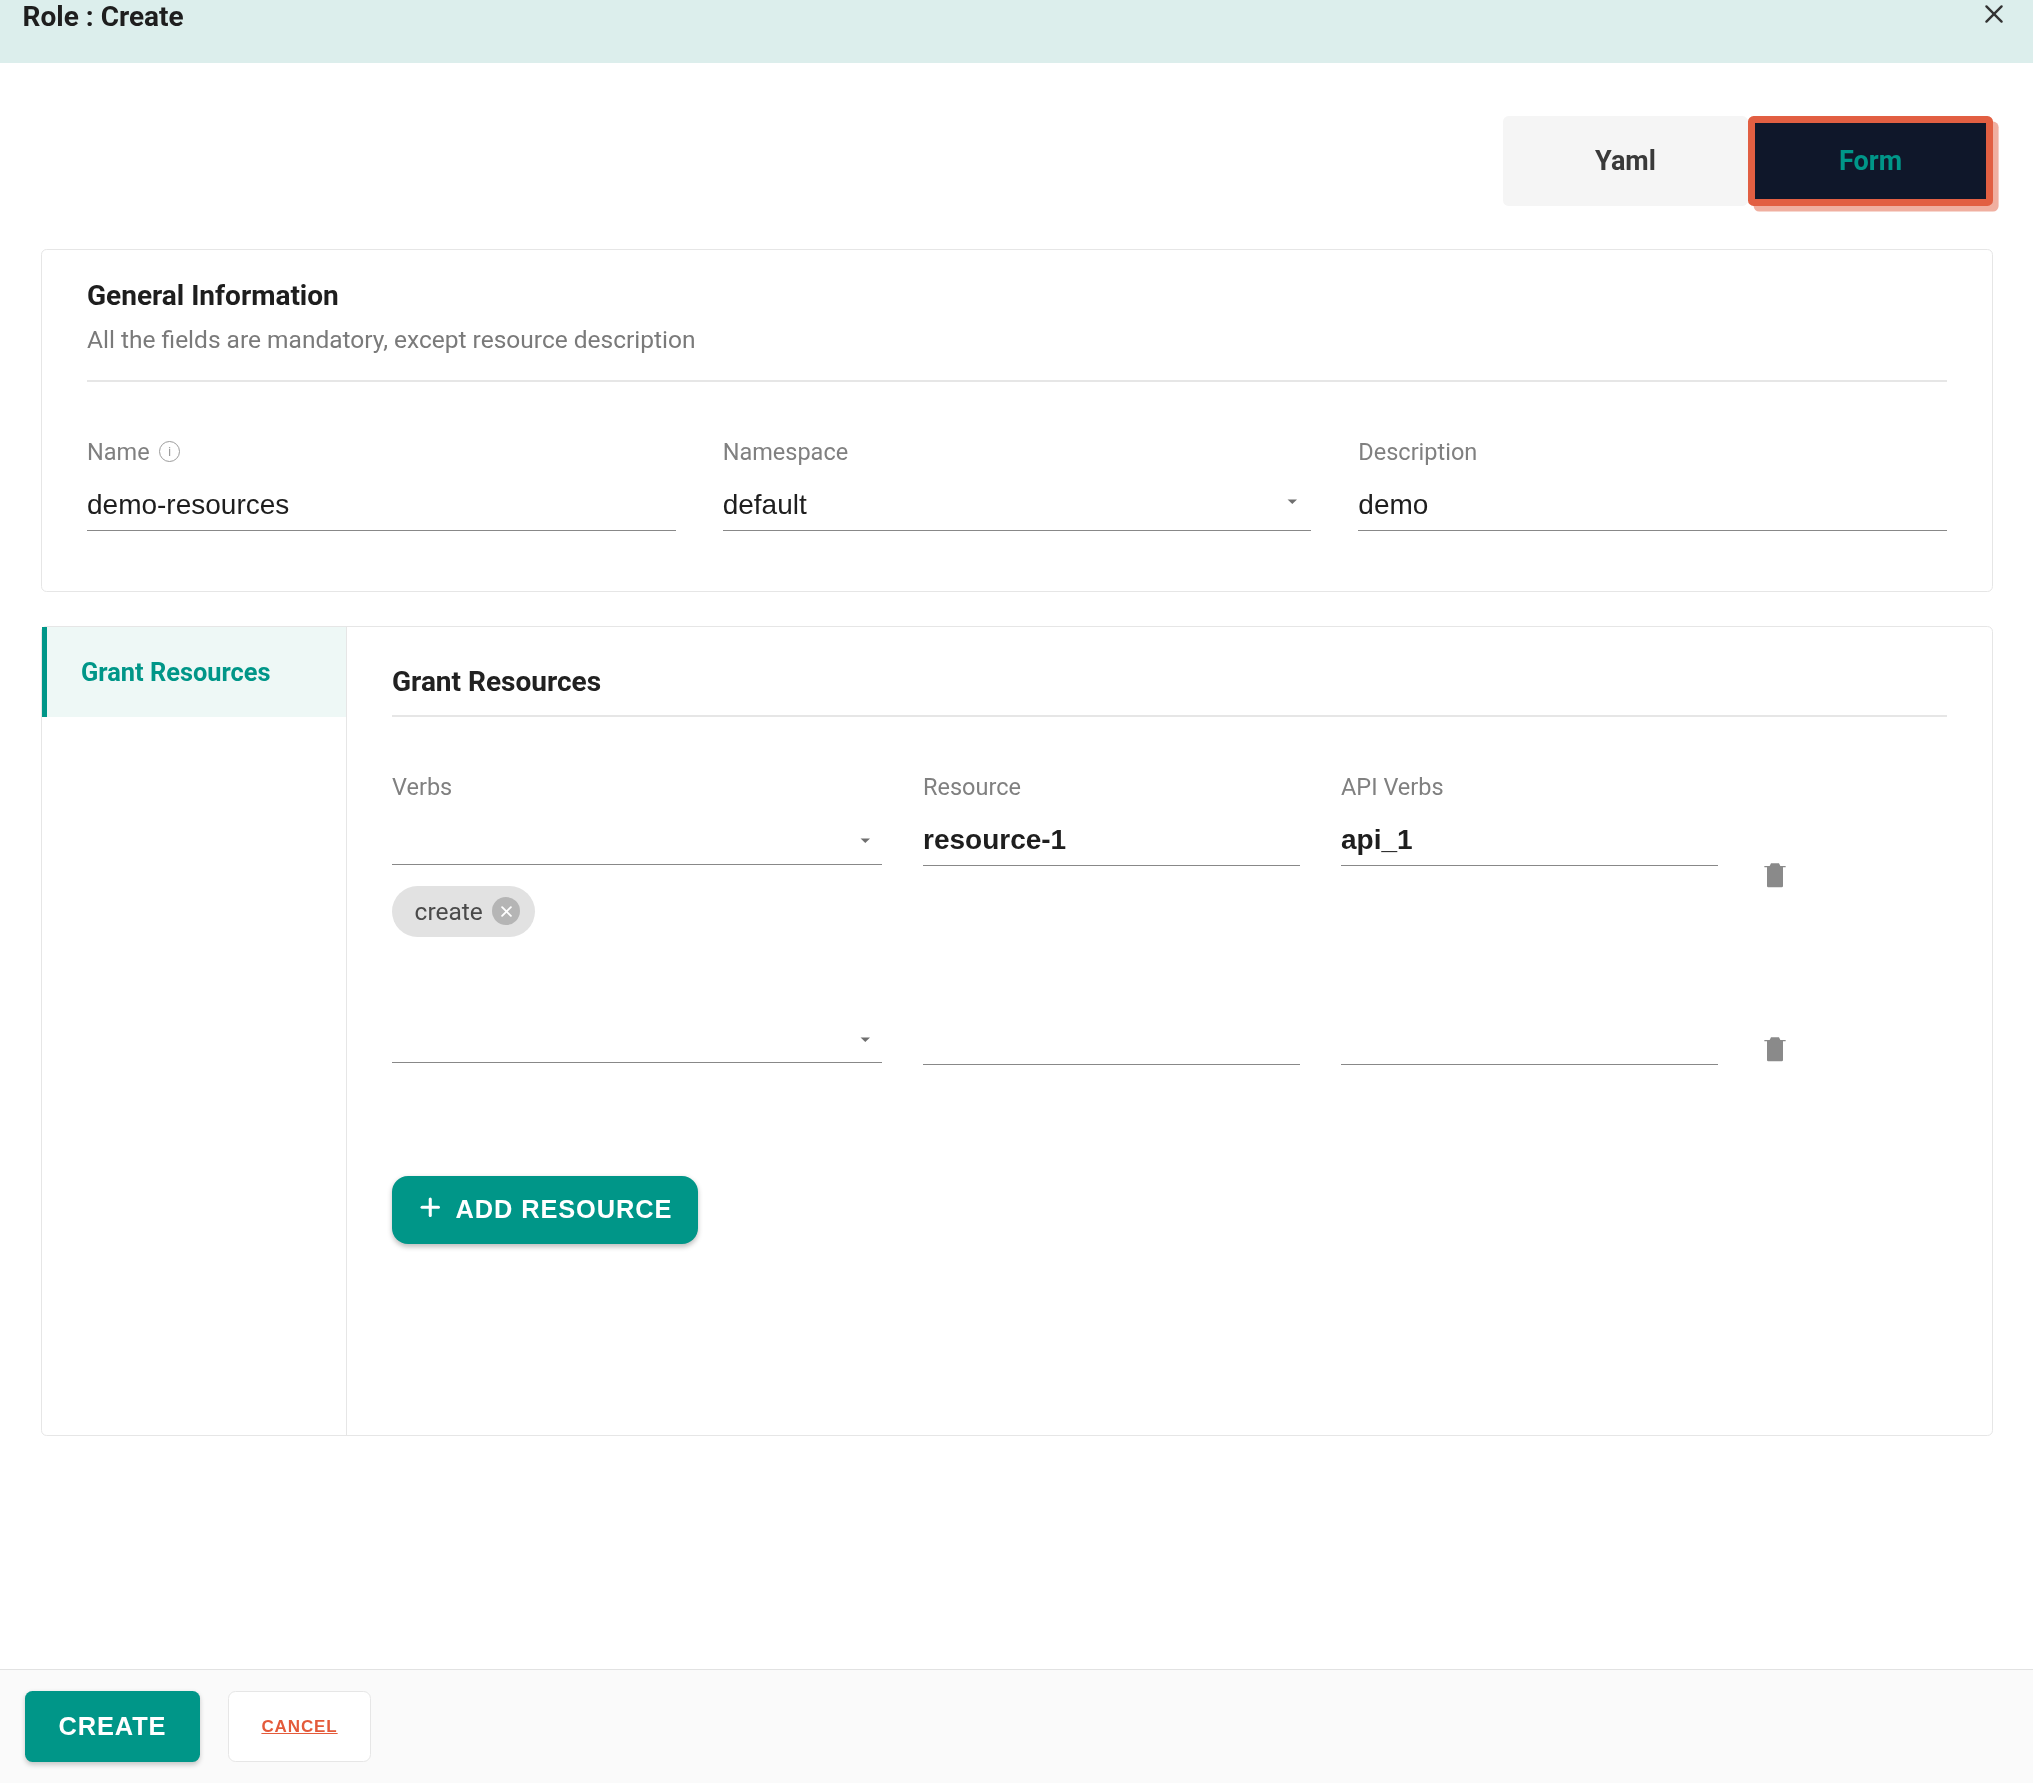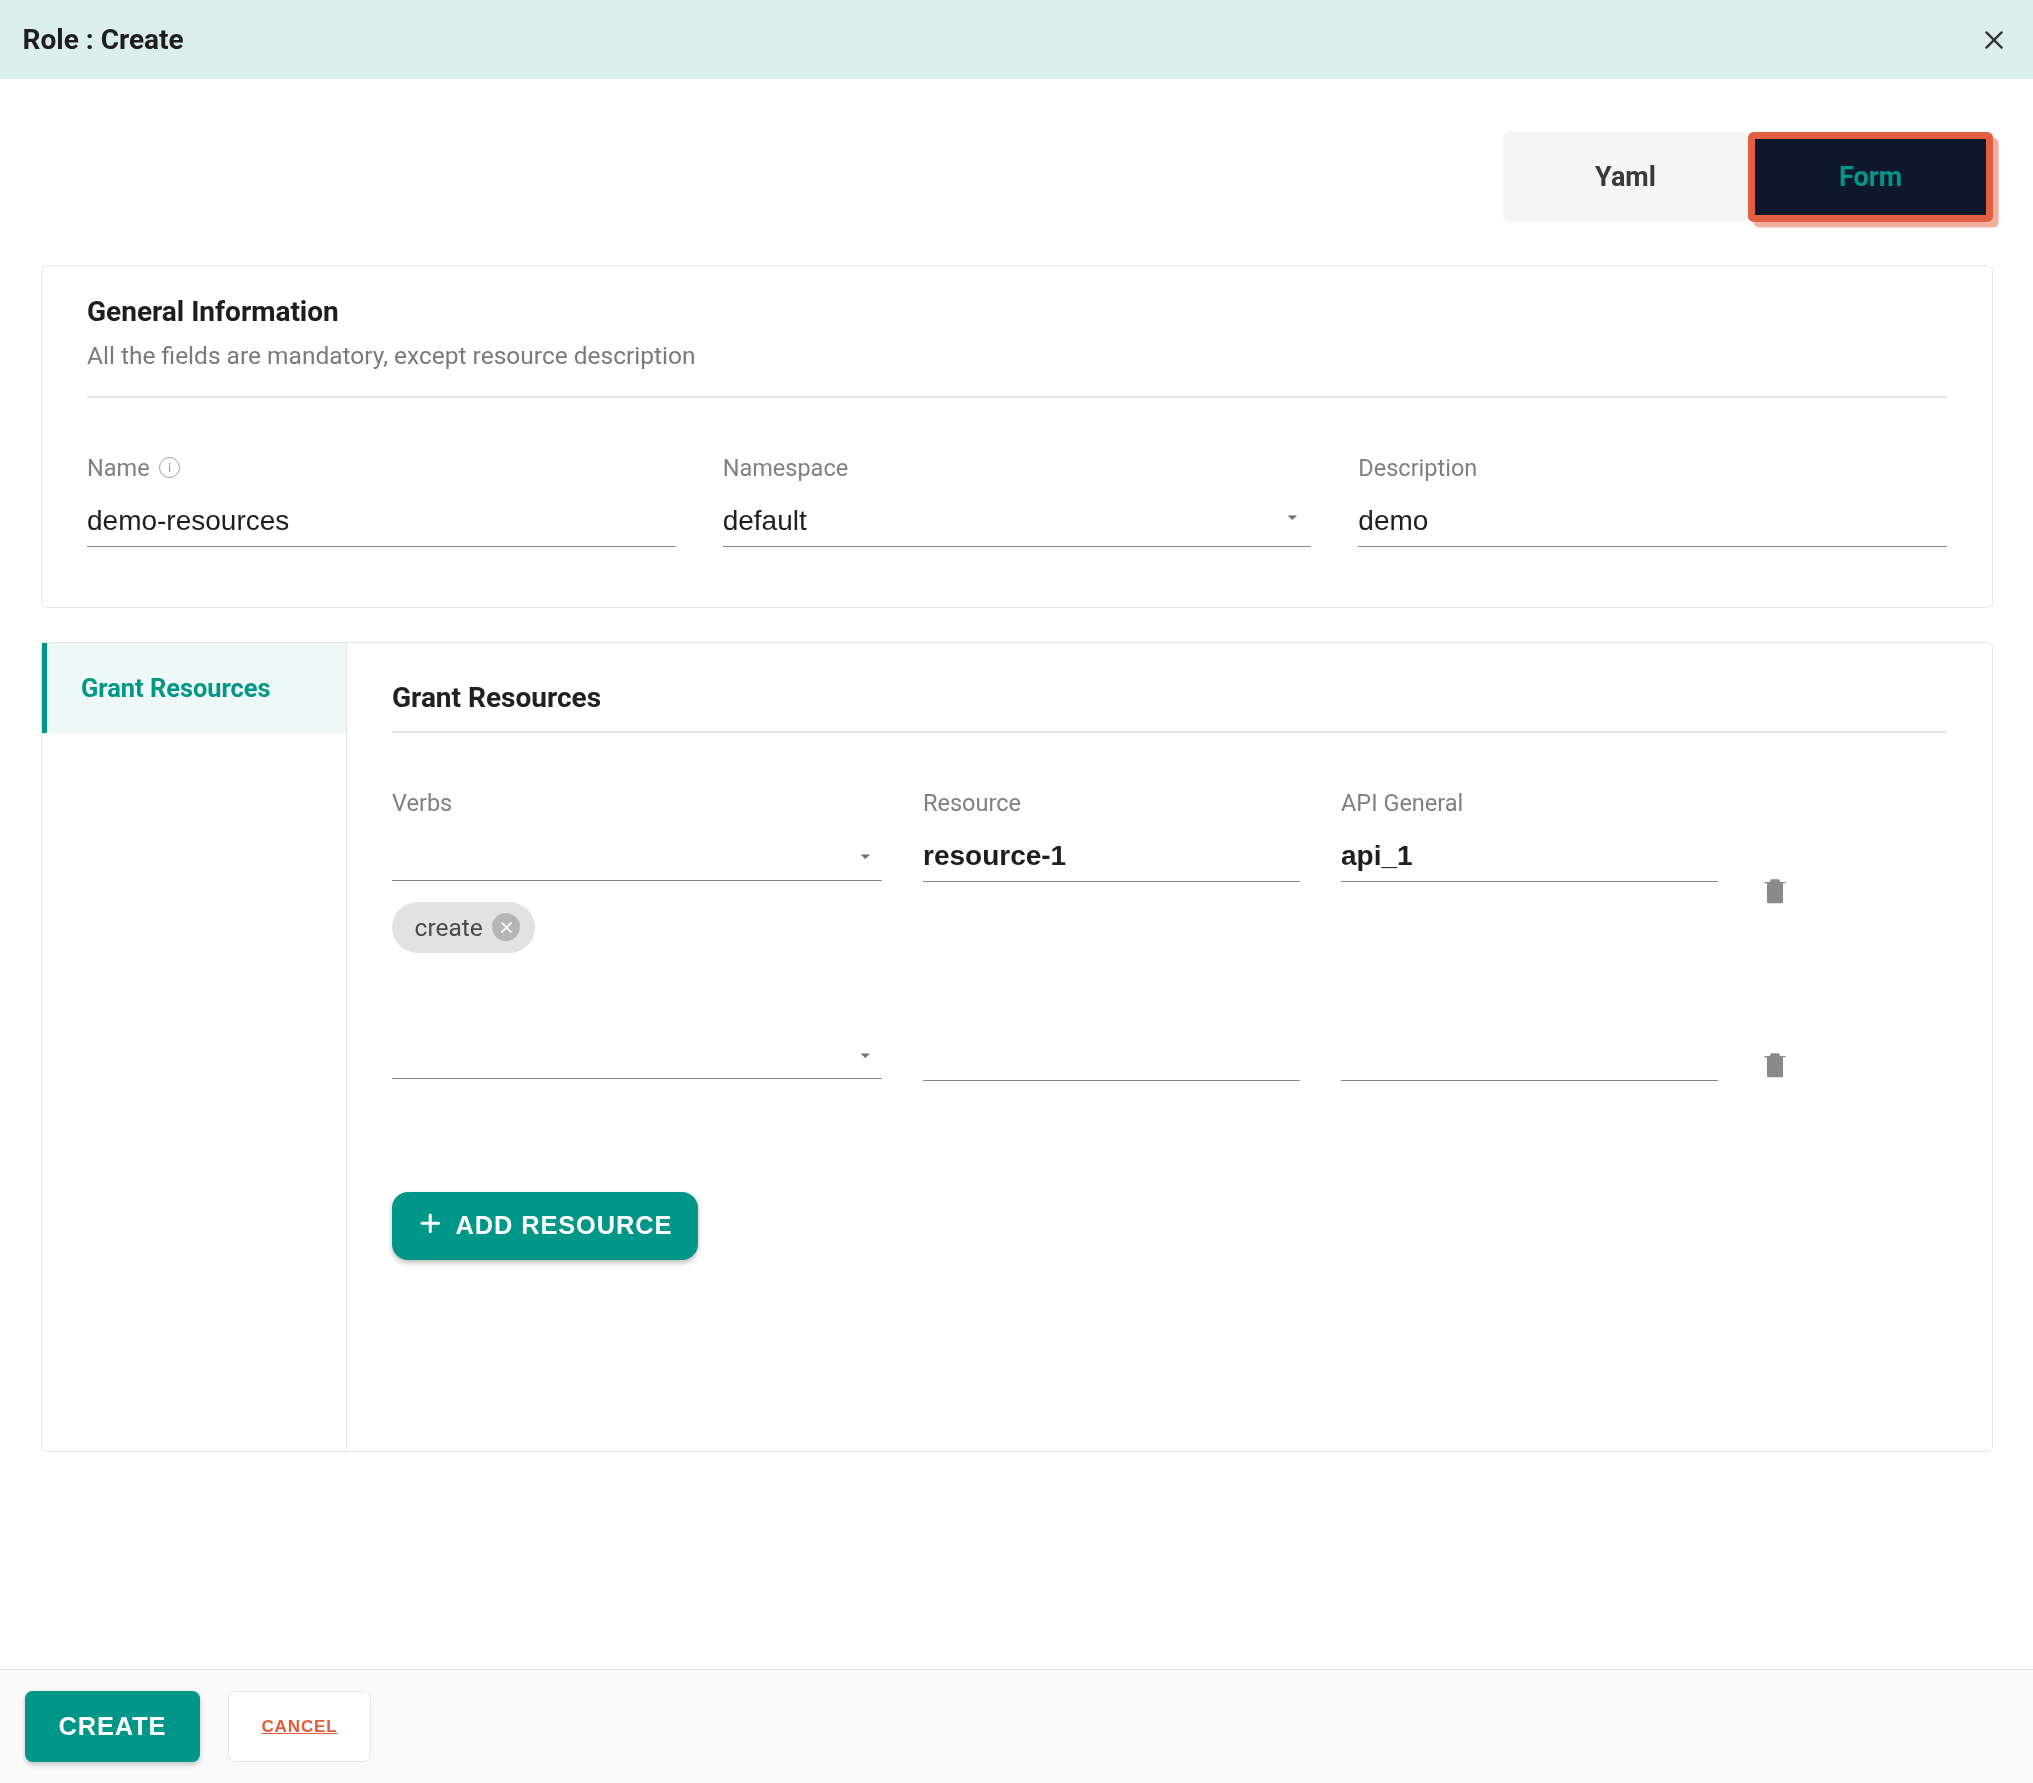--- a/index.html
+++ b/index.html
@@ -1,23 +1,23 @@
 <!DOCTYPE html>
 <html style="font-size:15px"><head>
 <meta charset="utf-8">
 <style>
   * { box-sizing: border-box; margin: 0; padding: 0; }
   html, body { width: 2034px; height: 1783px; font-family: -apple-system, BlinkMacSystemFont, "Segoe UI", Roboto, Helvetica, Arial, sans-serif; background: #fff; color: #212121; }
 
   
   .header-bar {
     background: #dceeec;
-    height: 79px;
+    height: 63px;
     display: flex;
-    align-items: center;
+    align-items: flex-start;
     justify-content: space-between;
     padding: 0 26px 0 22.6px;
   }
   .header-title { font-size: 28px; font-weight: 700; color: #1e1e1e; }
   .close-icon { width: 28px; height: 28px; color: #333; cursor: pointer; display:flex; align-items:center; justify-content:center; }
   .close-icon svg { width: 26px; height: 26px; stroke: #333; }
 
   
   .tabs-row { display:flex; justify-content:flex-end; padding: 53px 41px 0 41px; }
   .tabs-group { display:flex; }
@@ -233,21 +233,21 @@
                 </svg>
             </span>
           </span>
         </div>
       </div>
       <div class="res-col">
         <div class="res-label">Resource</div>
         <input class="res-input" value="resource-1" style="">
       </div>
       <div class="res-col">
-        <div class="res-label">API General</div>
+        <div class="res-label">API Verbs</div>
         <input class="res-input" value="api_1" style="">
       </div>
       <div class="trash-icon">
         <svg viewBox="0 0 24 24">
             <path d="M6 7h12v14a1 1 0 0 1-1 1H7a1 1 0 0 1-1-1V7zm3-3h6l1 2H8l1-2zM4 6h16v1H4V6z"></path>
           </svg>
       </div>
     </div>
 
     

